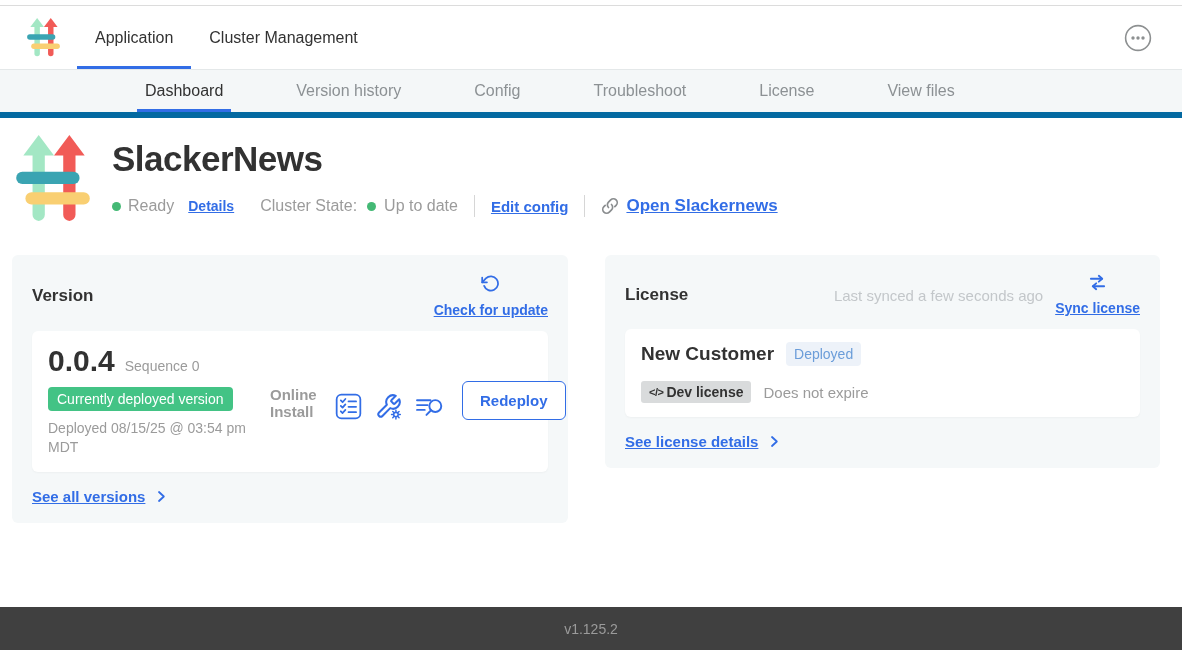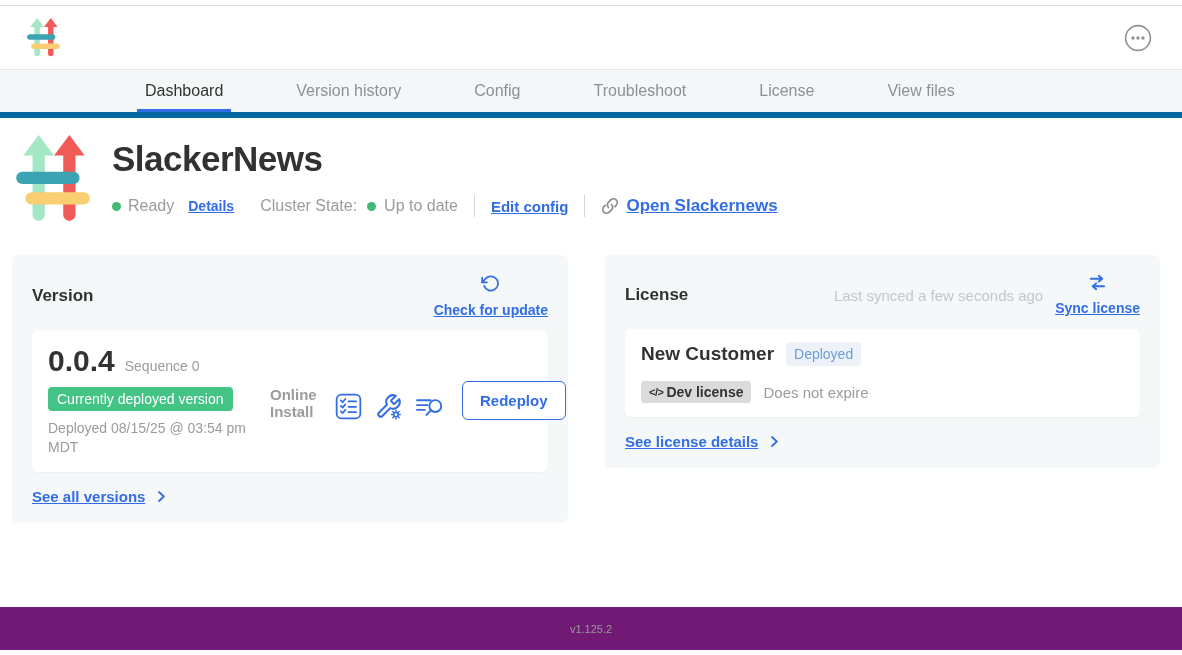--- a/index.html
+++ b/index.html
@@ -77,40 +77,48 @@
   .l-name { font-size:19px; font-weight:bold; color:#323232; }
   .l-channel { margin-left:12px; font-size:14px; color:#6b9dd9; background:#edf2f9;
     padding:4px 8px; border-radius:4px; }
   .l-row2 { display:flex; align-items:center; margin-top:15px; }
   .l-dev { background:#d9dbdc; color:#323232; font-weight:bold; font-size:14px;
     padding:3px 8px; border-radius:3px; display:flex; align-items:center; gap:3px; }
   .l-dev-glyph { font-size:11px; letter-spacing:-0.5px; }
   .l-expire { margin-left:12px; font-size:15px; color:#9b9b9b; }
 
   
-  .page-footer { position:absolute; top:607px; left:0; right:0; height:43px; background:#701a75;
-    display:flex; align-items:center; justify-content:center; font-size:11px; color:#9b9b9b; }
+  .page-footer { position:absolute; top:607px; left:0; right:0; height:43px; background:#404040;
+    display:flex; align-items:center; justify-content:center; font-size:14px; color:#9b9b9b; }
 
   .icon-blue { stroke:#326de6; fill:none; stroke-linecap:round; stroke-linejoin:round; }
   .icon-gray { stroke:#8a8d8f; fill:none; stroke-linecap:round; stroke-linejoin:round; }
 </style>
 </head>
 <body>
 
 <div class="page">
 
   <header class="topnav">
     <svg class="logo-sm" viewBox="0 0 72 88">
       <polygon points="22,0 7,20 37,20" fill="#a3e7c4"></polygon>
       <rect x="16" y="14" width="12" height="70" rx="6" fill="#a3e7c4"></rect>
       <polygon points="52,0 37,20 67,20" fill="#f15b57"></polygon>
       <rect x="46" y="14" width="12" height="70" rx="6" fill="#f15b57"></rect>
       <rect x="0" y="36" width="62" height="12" rx="6" fill="#3aa4b2"></rect>
       <rect x="9" y="56" width="63" height="12" rx="6" fill="#f9cf72"></rect>
     </svg>
+    <nav style="display:flex;">
+      <div class="nav-tab active">
+        <span>Application</span>
+      </div>
+      <div class="nav-tab">
+        <span>Cluster Management</span>
+      </div>
+    </nav>
     <div class="overflow-btn">
       <svg viewBox="0 0 28 28" width="28" height="28">
         <circle cx="14" cy="14" r="12.4" fill="none" stroke="#8d9091" stroke-width="1.6"></circle>
         <circle cx="9" cy="14" r="1.7" fill="#8d9091"></circle>
         <circle cx="14" cy="14" r="1.7" fill="#8d9091"></circle>
         <circle cx="19" cy="14" r="1.7" fill="#8d9091"></circle>
       </svg>
     </div>
   </header>
 

